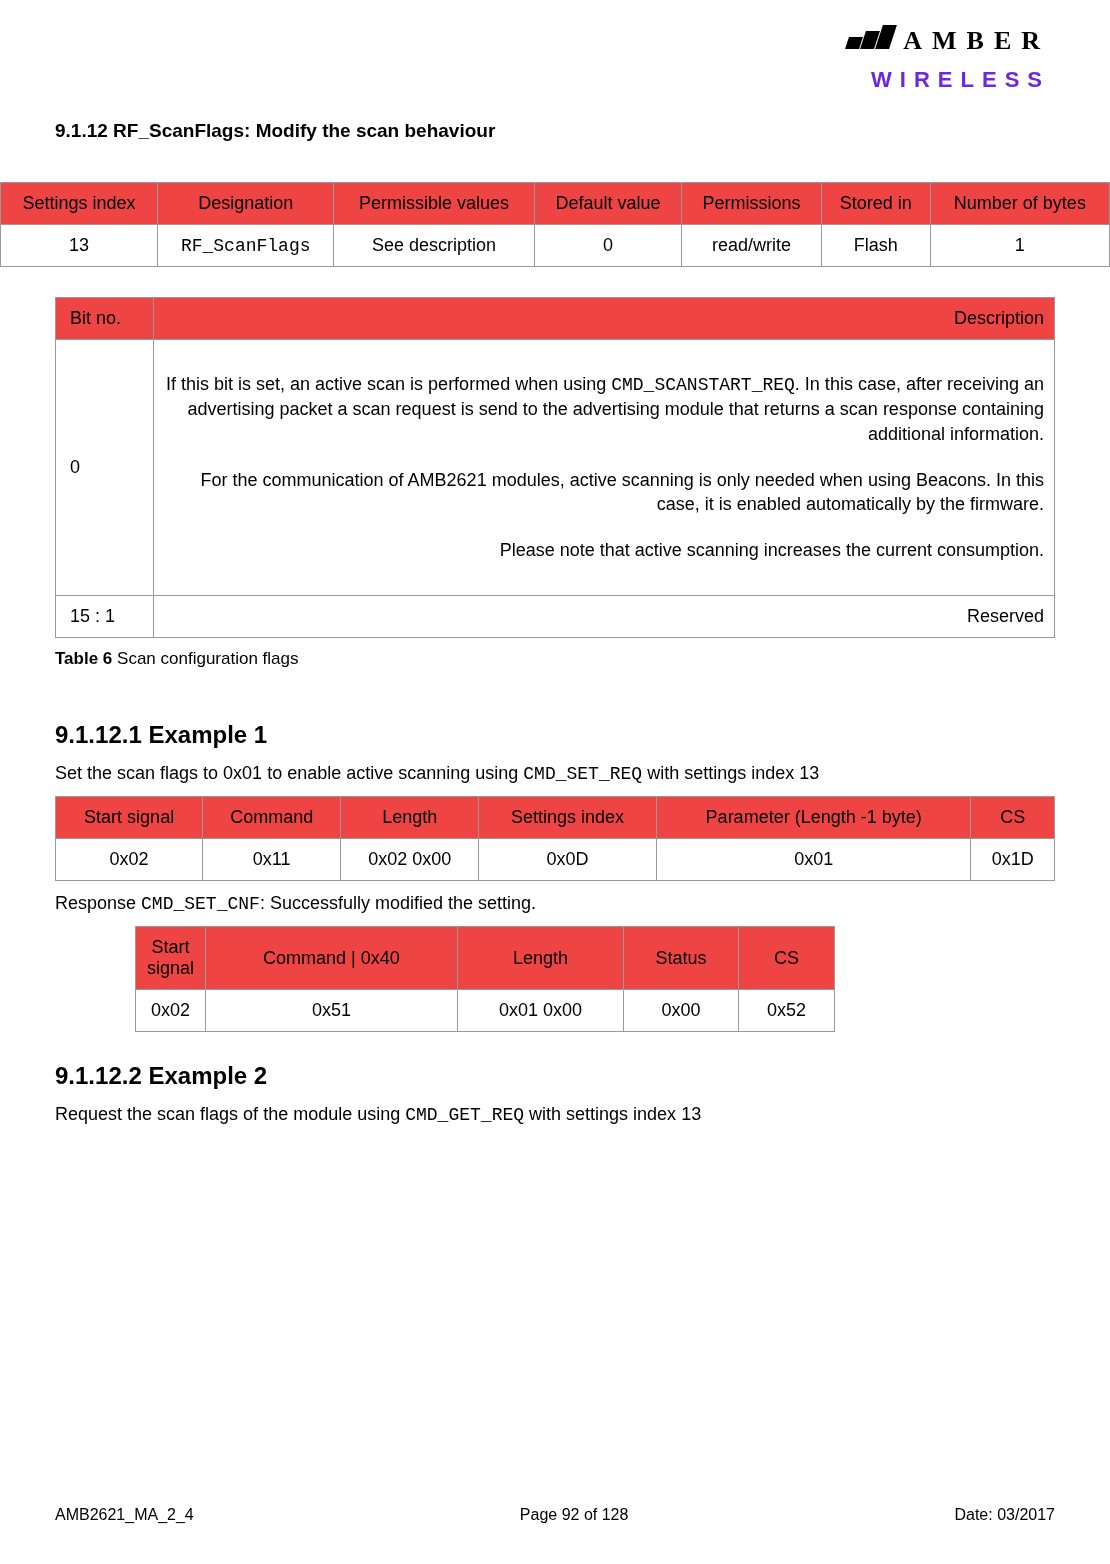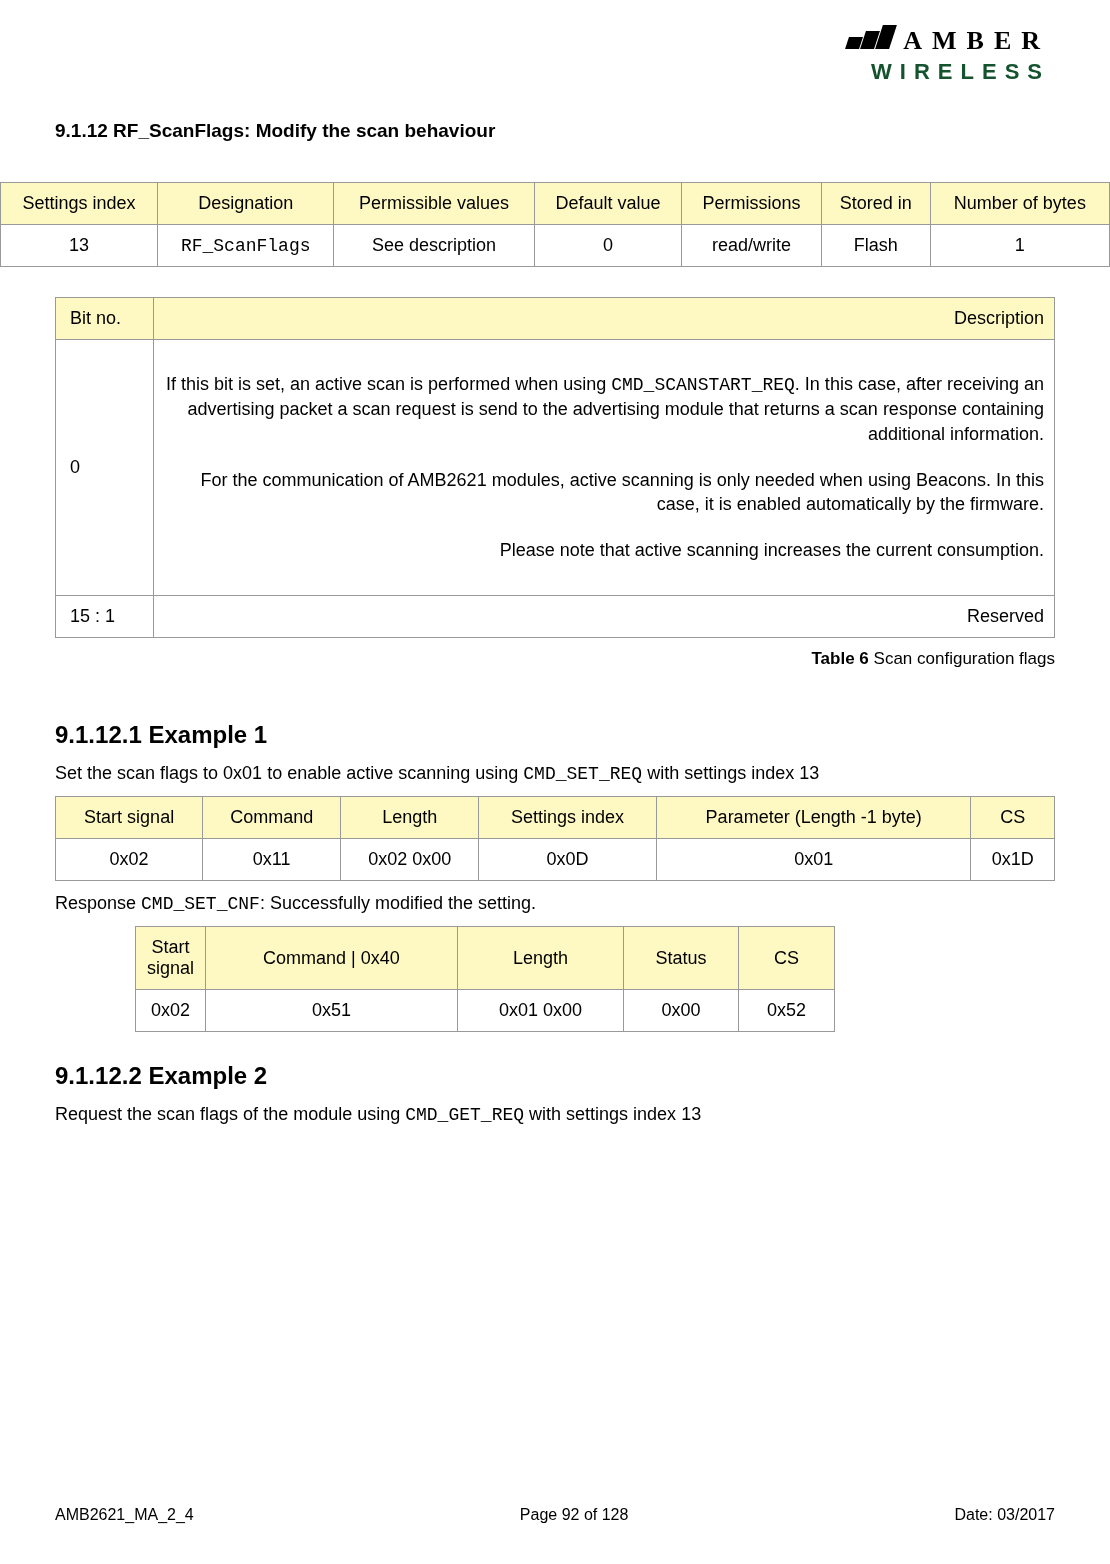--- a/index.html
+++ b/index.html
@@ -41,22 +41,22 @@
       transform: skewX(-18deg);
     }
     .logo-bars .b1 { height: 12px; }
     .logo-bars .b2 { height: 18px; }
     .logo-bars .b3 { height: 24px; }
     .logo-bottom {
       font-family: Arial, sans-serif;
       font-weight: bold;
       letter-spacing: 8px;
       font-size: 22px;
-      color: #14532d;
-      margin-top: 8px;
+      color: #6d28d9;
+      margin-top: 16px;
     }
     .content {
       margin-top: 90px;
     }
     h3 {
       font-size: 19px;
       font-weight: bold;
       margin-bottom: 40px;
     }
     h4 {
@@ -78,27 +78,27 @@
       margin-left: -55px;
     }
     th, td {
       border: 1px solid #999;
       padding: 10px 10px;
       text-align: center;
       vertical-align: middle;
       font-weight: normal;
     }
     thead th, tr.head td, tr.head th {
-      background: #fef9c3;
+      background: #ef4444;
     }
     .bit-table td:nth-child(1), .bit-table th:nth-child(1) { width: 98px; text-align: left; padding-left: 14px;}
     .bit-table td:nth-child(2), .bit-table th:nth-child(2) { text-align: right; }
     .bit-table td p { margin: 22px 0; }
     .caption {
-      text-align: right;
+      text-align: left;
       font-size: 17px;
       margin-top: 8px;
       margin-bottom: 37px;
     }
     .caption b { font-weight: bold; }
     .resp-table {
       width: 70%;
       margin-left: 80px;
     }
     .footer {

